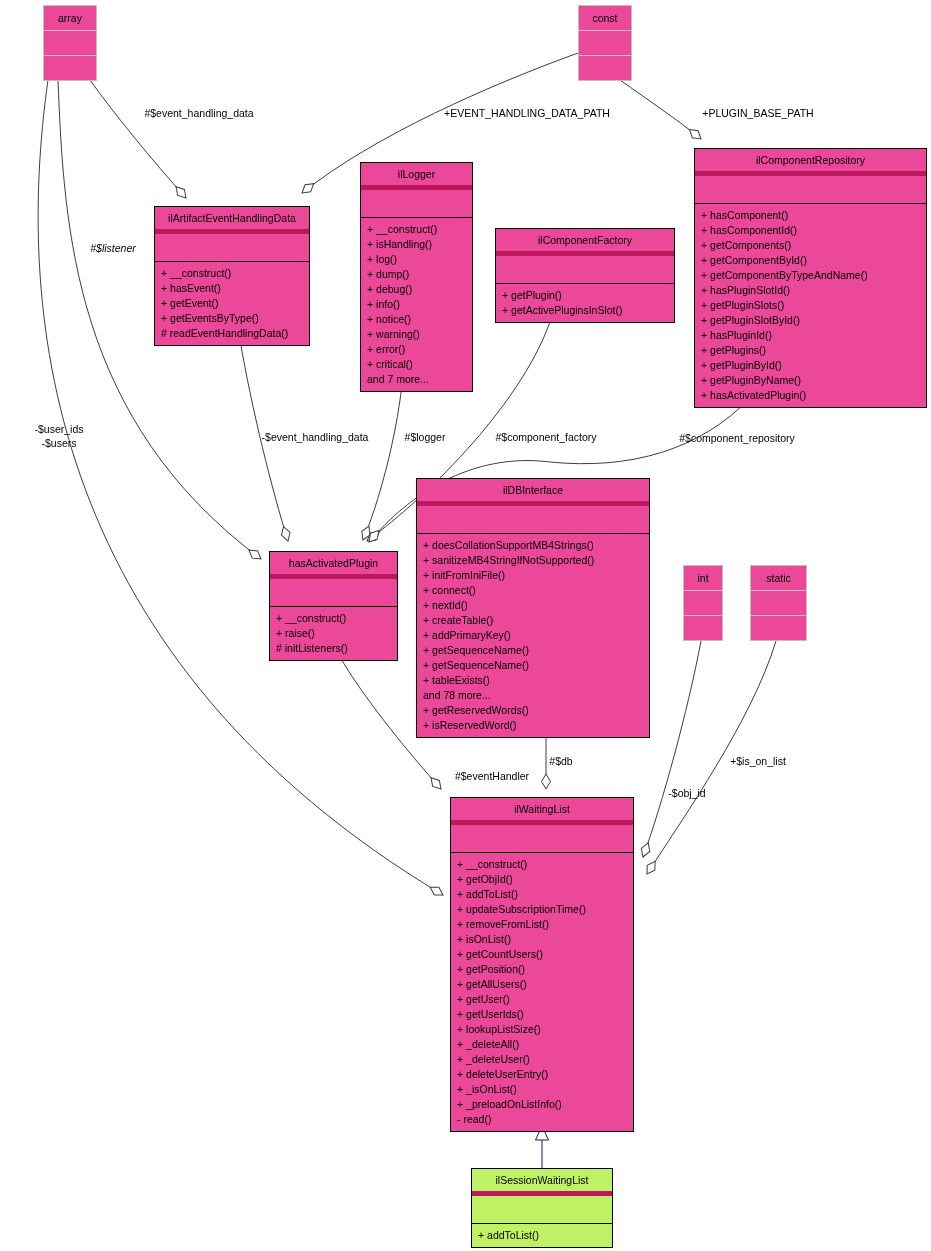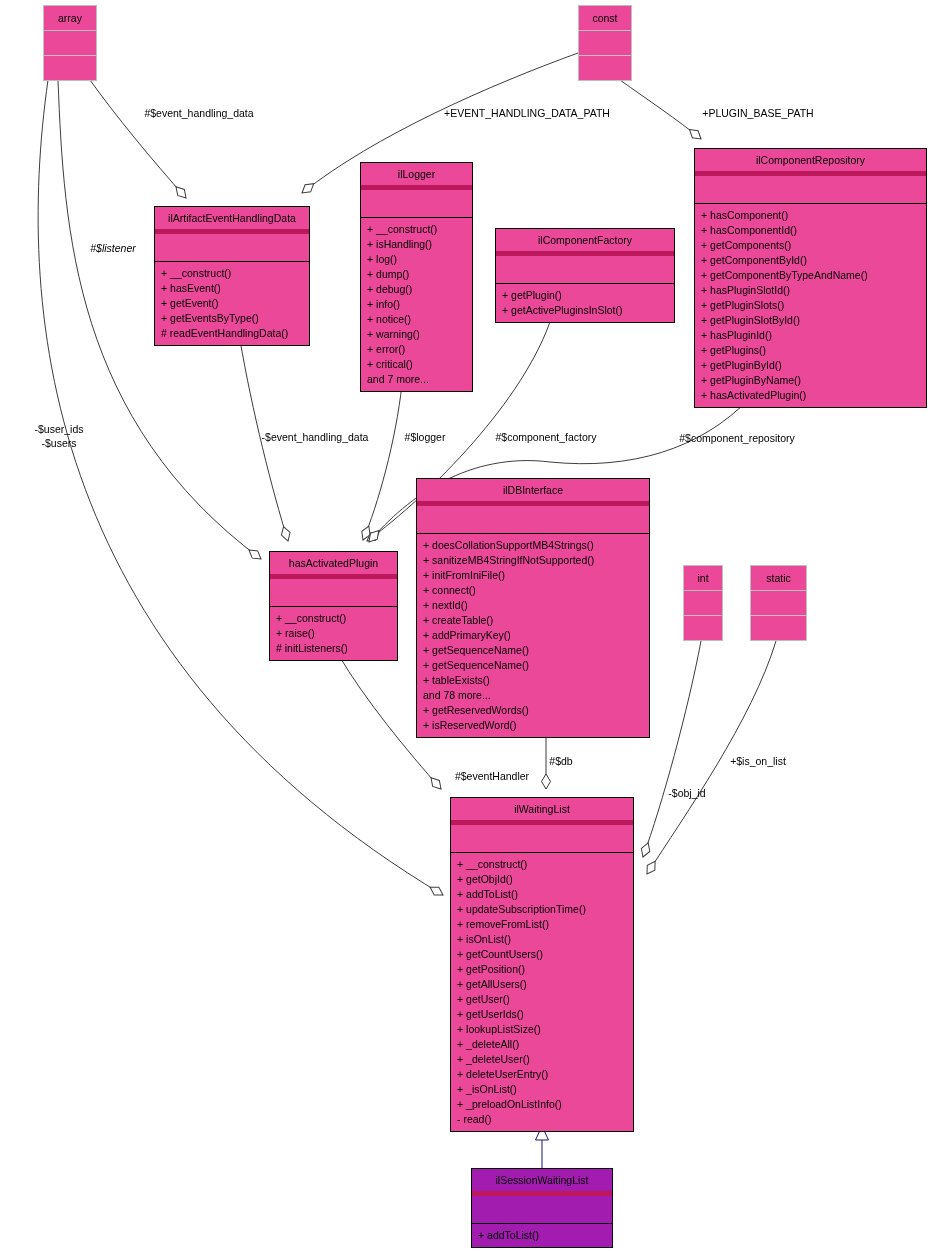--- a/index.html
+++ b/index.html
@@ -13,21 +13,21 @@
     overflow:hidden;
   }
   #edges{position:absolute;left:0;top:0;width:931px;height:1251px;}
   .uml-class{
     position:absolute;
     background:#ec4899;
     border:1px solid #000000;
     box-sizing:border-box;
   }
   .uml-class.external{border-color:#bfbfbf;}
-  .uml-class.highlight{background:#a21caf;}
+  .uml-class.highlight{background:#bef264;}
   .uml-title{
     height:22px;line-height:22px;
     text-align:center;
     border-bottom:5px solid #be185d;
     padding:0 4px;
     white-space:nowrap;
   }
   .uml-attrs{
     height:27px;
     border-bottom:1px solid #000000;

